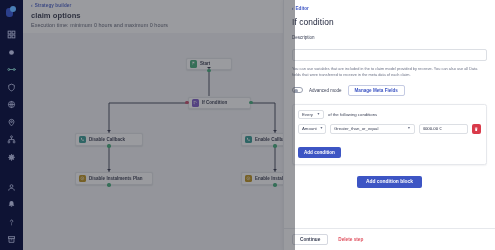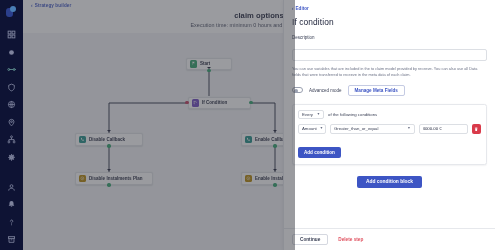--- a/index.html
+++ b/index.html
@@ -38,21 +38,21 @@
   .ric { width: 9px; height: 9px; display: block; opacity: .62; }
   .ric svg { width: 9px; height: 9px; display: block; }
 
   
   .canvas-wrap {
     position: relative; flex: 1 1 auto; height: 250px;
     background: #f5f6f8; overflow: hidden;
   }
   .topbar {
     position: absolute; left: 0; top: 0; right: 0; height: 33px;
-    background: #ffffff; padding: 3px 8px 0 8px; z-index: 3; text-align: center;
+    background: #ffffff; padding: 3px 8px 0 8px; z-index: 3;
   }
   .crumb {
     display: flex; align-items: center; gap: 2px;
     font-size: 4.6px; color: #3d55c4; font-weight: 700; letter-spacing: .1px;
   }
   .crumb .chev { font-size: 5px; line-height: 1; color: #3d55c4; }
   .page-title {
     font-size: 7.6px; font-weight: 700; color: #1a1f36;
     margin-top: 2.5px; letter-spacing: .05px;
   }

